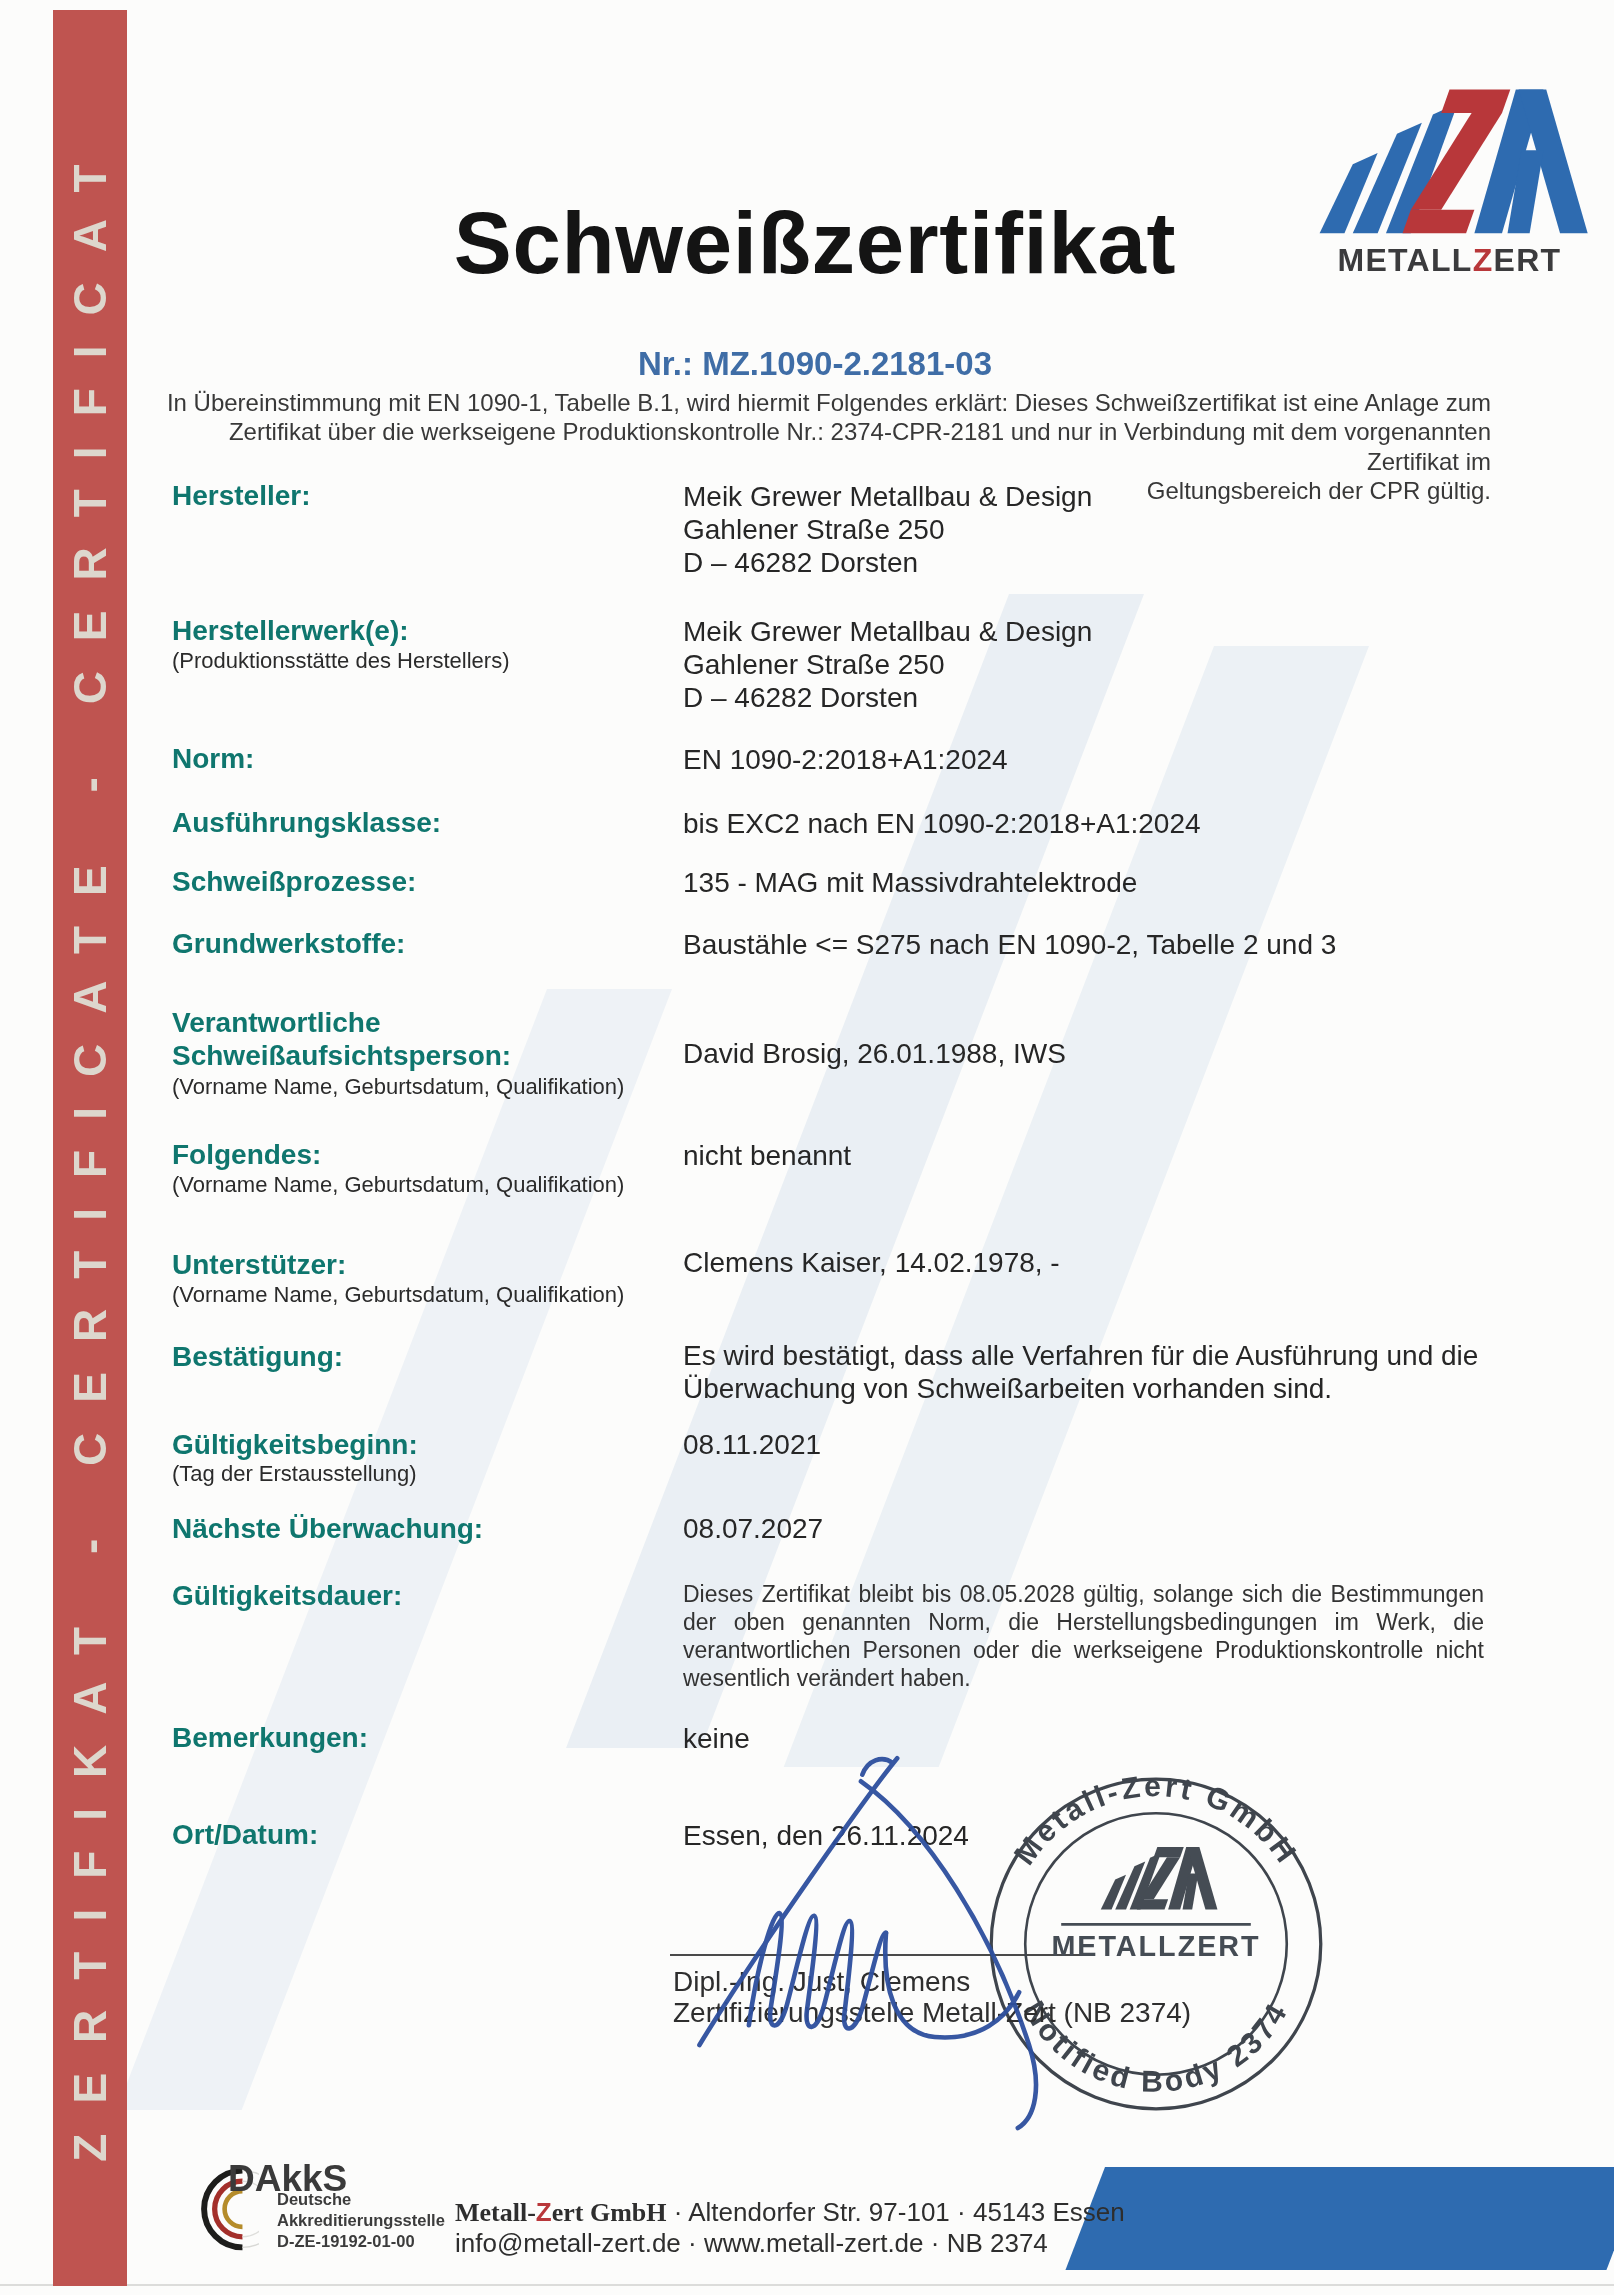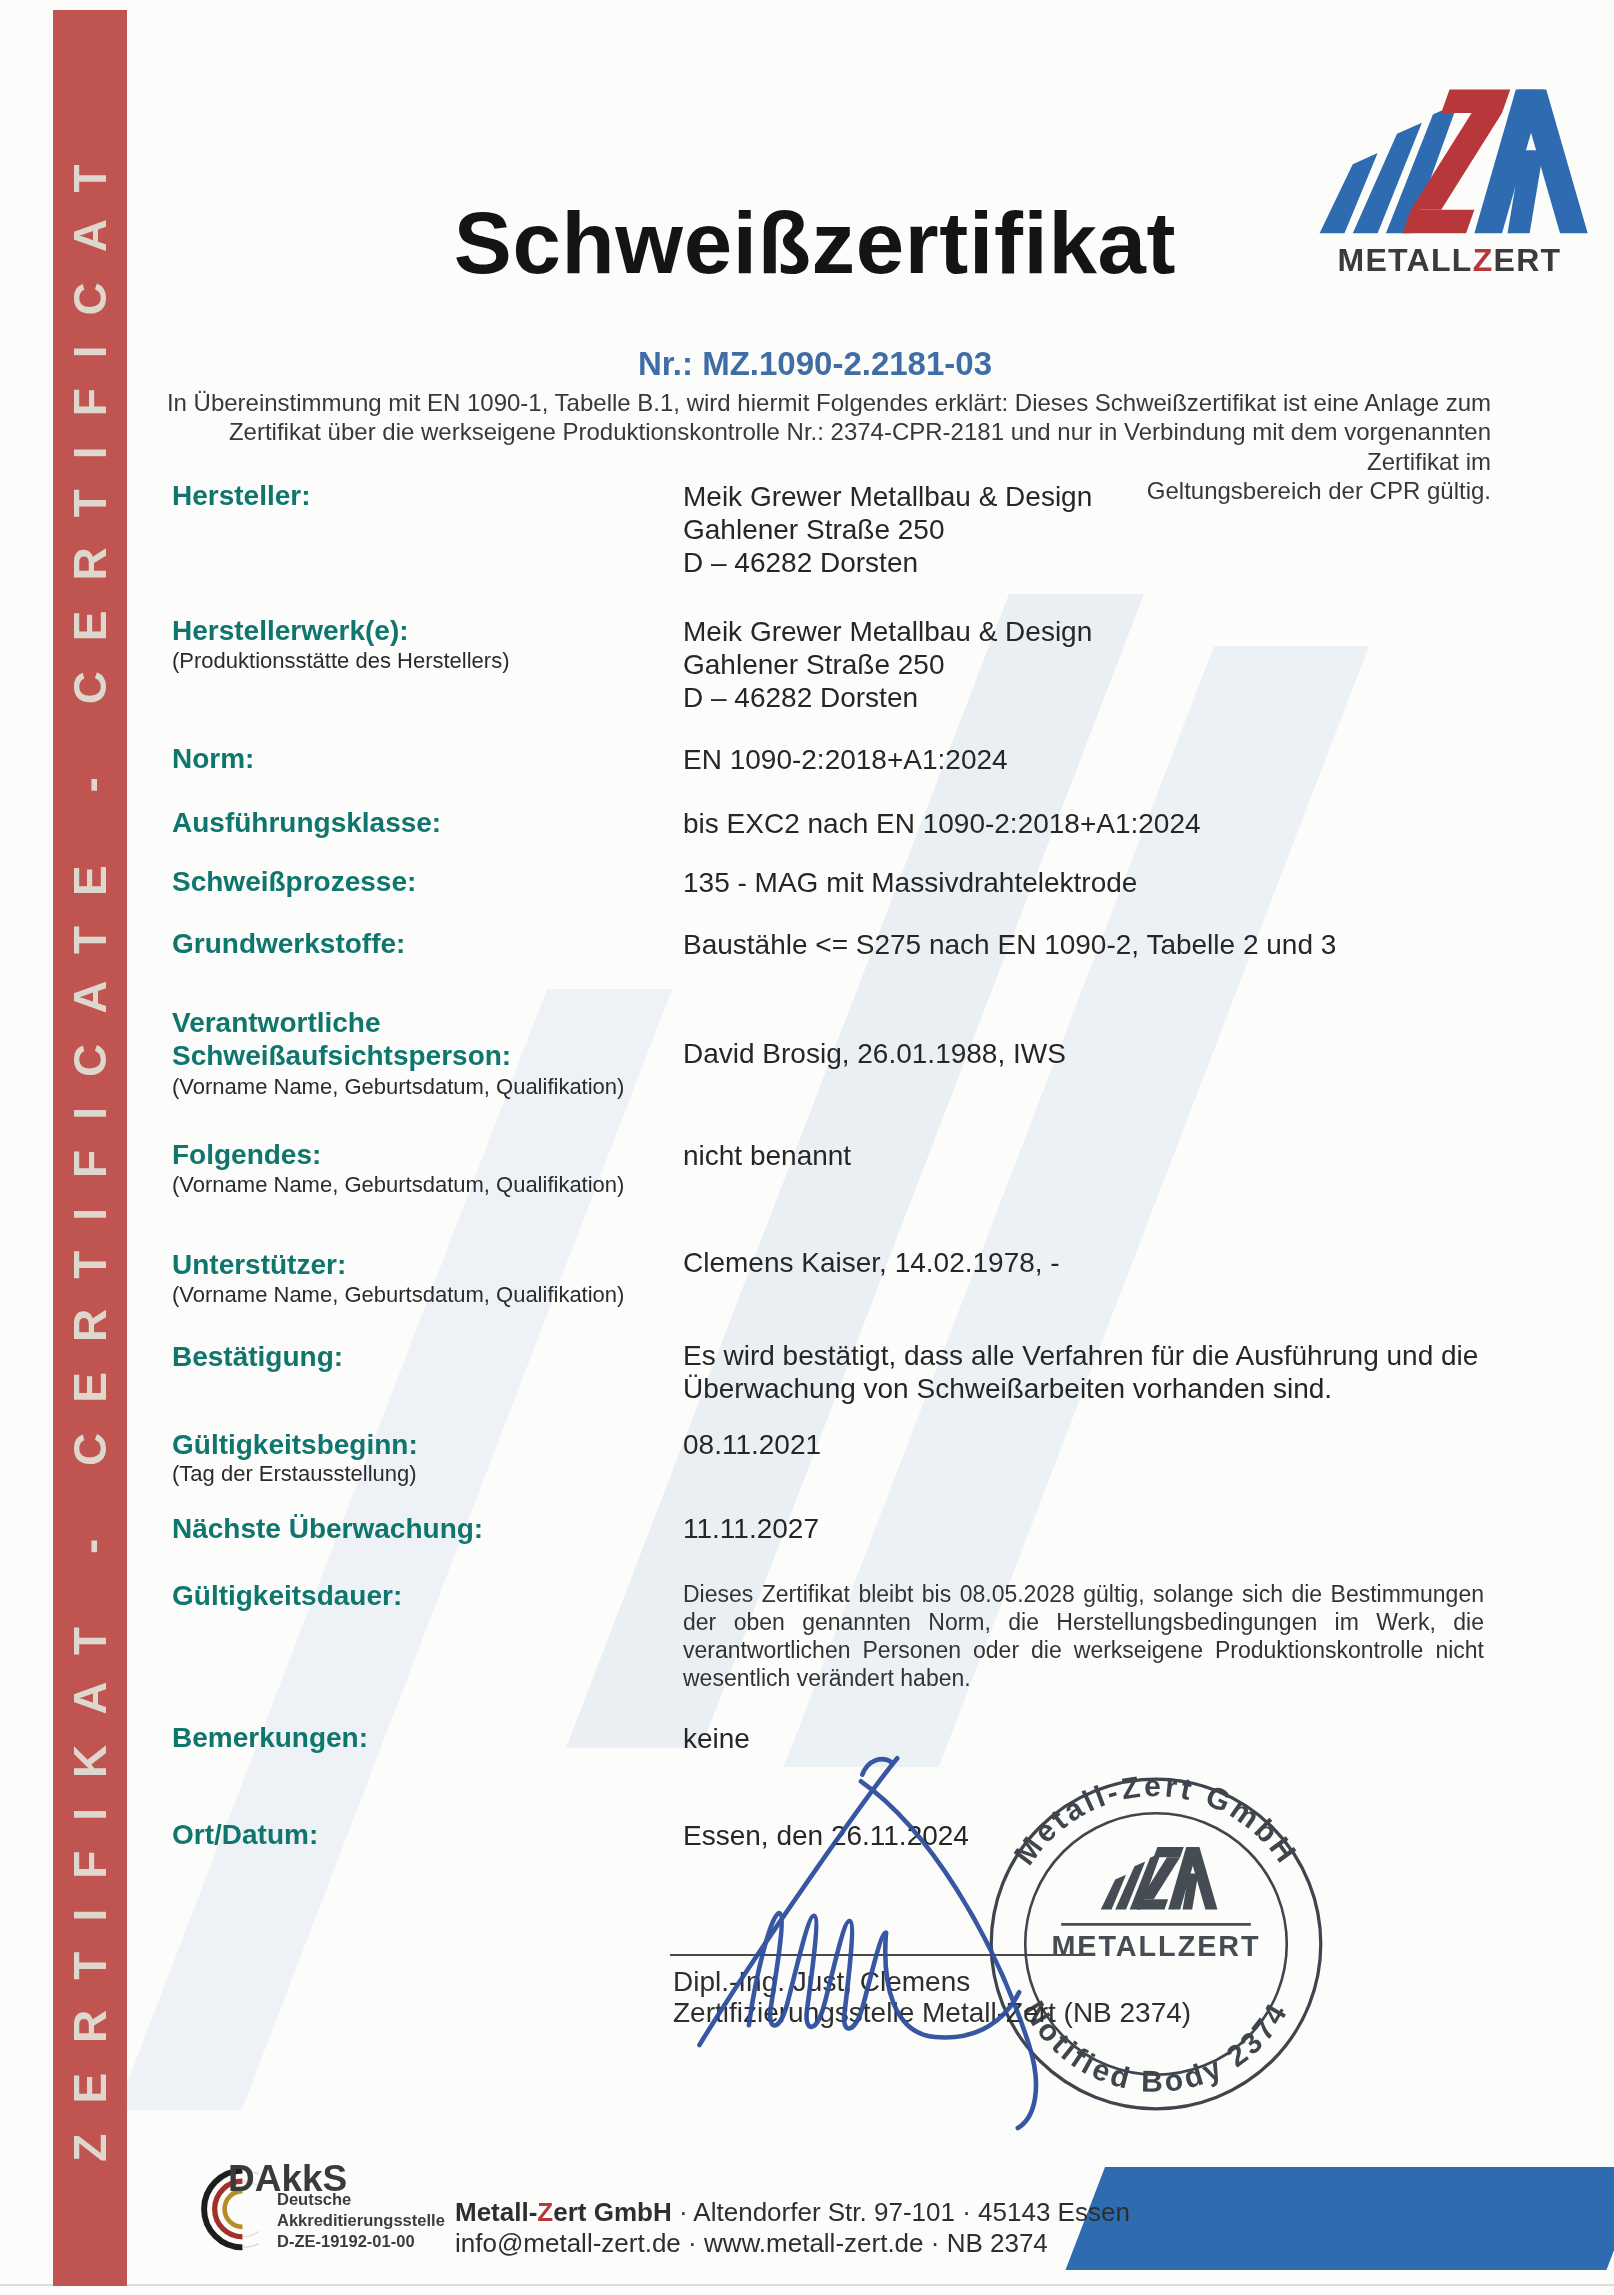--- a/index.html
+++ b/index.html
@@ -37,21 +37,21 @@
   .sig-org{position:absolute;left:673px;top:1997px;font-size:28px;color:#2e2e2e;z-index:5;}
   .signature{position:absolute;left:650px;top:1735px;width:501px;height:409px;z-index:6;}
   .stamp{position:absolute;left:986px;top:1774px;width:340px;height:340px;z-index:4;}
   
   .dakks{position:absolute;left:173px;top:2156px;z-index:2;}
   .dakks-word{position:absolute;left:228px;top:2158px;font-size:37px;font-weight:bold;color:#3a3a3a;z-index:2;}
   .dakks-sub{position:absolute;left:277px;top:2189px;font-size:16.5px;line-height:1.28;color:#3c3c3c;
              font-weight:bold;z-index:2;white-space:pre-line;}
   .dakks-id{position:absolute;left:277px;top:2232px;font-size:16.5px;color:#3c3c3c;font-weight:bold;z-index:2;}
   .co-line1{position:absolute;left:455px;top:2197px;font-size:26px;color:#2e2e2e;z-index:2;}
-  .co-line1 .co-bold{font-weight:bold;}
+  .co-line1 .co-bold{font-weight:bold;font-family:Liberation Serif, serif;}
   .co-line1 .z{font-weight:bold;color:#b8373a;}
   .co-line2{position:absolute;left:455px;top:2228px;font-size:26px;color:#2e2e2e;z-index:2;}
   .blue-shape{position:absolute;left:1105px;top:2167px;width:541px;height:103px;background:#2e6bb0;
               transform:skewX(-21deg);transform-origin:top left;z-index:1;}
   .bottom-line{position:absolute;left:0;top:2284px;width:1615px;height:2px;background:#dcdcda;z-index:1;}
 </style>
 </head>
 <body>
 
 <div class="page">
@@ -152,21 +152,21 @@
   </div>
 
   <div class="row" style="top:1429px">
     <div class="lbl">Gültigkeitsbeginn:</div>
     <div class="sub" style="top:32px">(Tag der Erstausstellung)</div>
     <div class="val b" style="top:-1.3px">08.11.2021</div>
   </div>
 
   <div class="row" style="top:1513px">
     <div class="lbl">Nächste Überwachung:</div>
-    <div class="val b" style="top:-1.3px">11.11.2027</div>
+    <div class="val b" style="top:-1.3px">08.07.2027</div>
   </div>
 
   <div class="row" style="top:1580px">
     <div class="lbl">Gültigkeitsdauer:</div>
     <div class="val small">Dieses Zertifikat bleibt bis 08.05.2028 gültig, solange sich die Bestimmungen der oben genannten Norm, die Herstellungsbedingungen im Werk, die verantwortlichen Personen oder die werkseigene Produktionskontrolle nicht wesentlich verändert haben.</div>
   </div>
 
   <div class="row" style="top:1722px">
     <div class="lbl">Bemerkungen:</div>
     <div class="val">keine</div>

